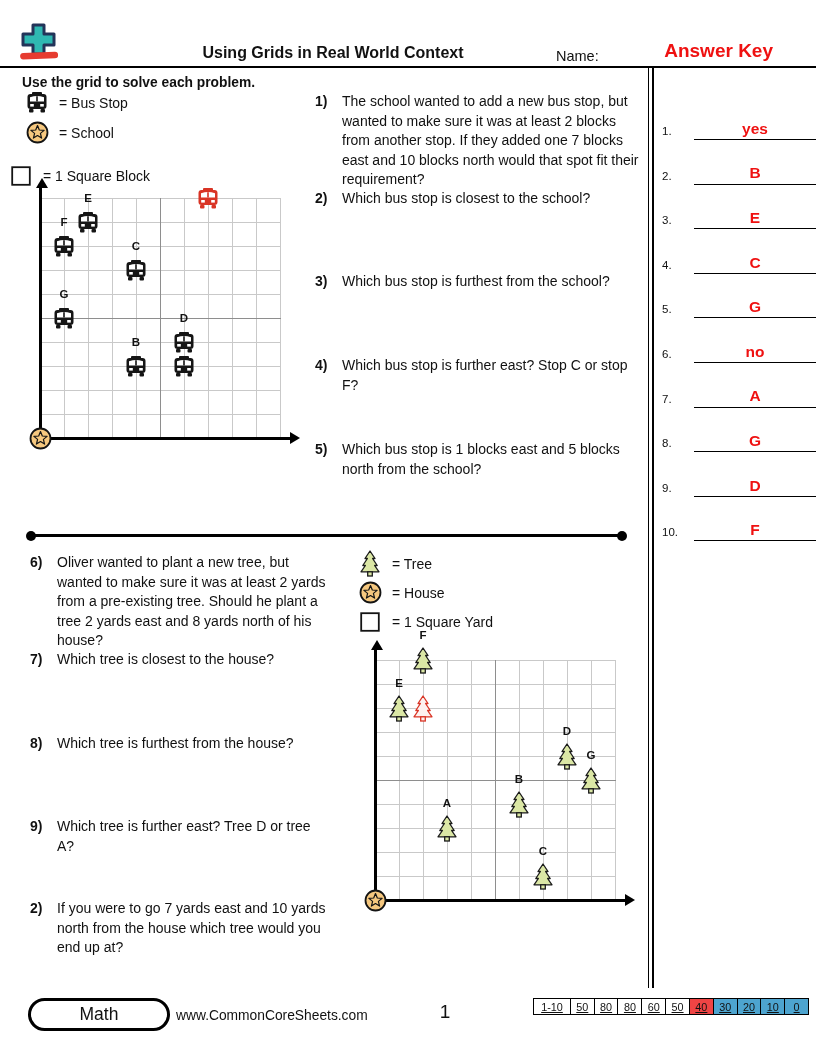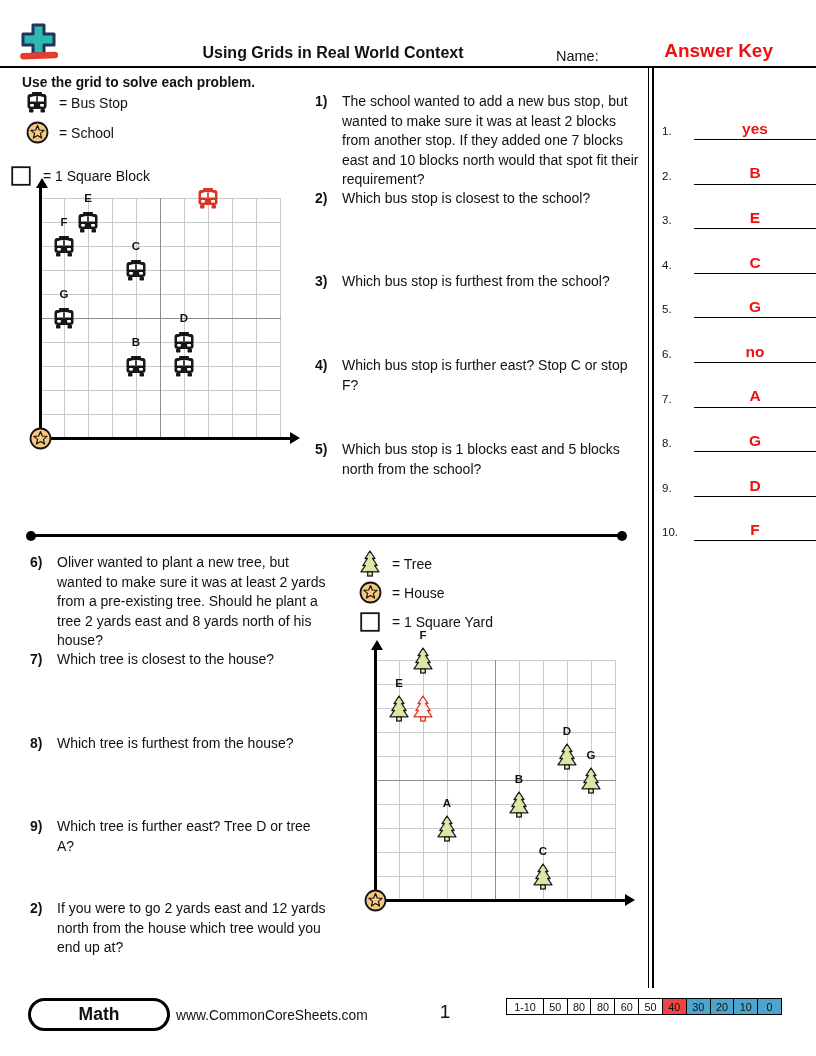--- a/index.html
+++ b/index.html
@@ -47,24 +47,24 @@
   .ans-row{position:absolute;left:656px;width:160px;height:26px;}
   .ans-num{position:absolute;left:6px;bottom:3px;font-size:11.5px;}
   .ans-blank{position:absolute;left:38px;right:0;bottom:0;border-bottom:1.7px solid #000;text-align:center;}
   .ans-val{color:var(--red);font-weight:bold;font-size:15.5px;line-height:1.3;}
   
   .divider{position:absolute;left:30px;top:534px;width:591px;height:3.2px;background:#000;}
   .ddot{position:absolute;top:530.5px;width:10px;height:10px;border-radius:50%;background:#000;}
   
   .math-pill{position:absolute;left:28px;top:998px;width:136px;height:27px;border:3.2px solid #000;
              border-radius:17px;display:flex;align-items:center;justify-content:center;
-             font-size:17.5px;font-weight:bold;background:#fff;}
+             font-size:17.5px;font-weight:normal;background:#fff;}
   .footer-url{position:absolute;left:176px;top:1008px;font-size:13.8px;}
   .page-num{position:absolute;left:425px;top:1001px;width:40px;text-align:center;font-size:19px;}
-  .score{position:absolute;left:506px;top:998px;display:flex;}
+  .score{position:absolute;left:533px;top:998px;display:flex;text-decoration:underline;}
   .sc{box-sizing:border-box;height:17px;width:25px;border:1.2px solid #000;margin-left:-1.2px;
       display:flex;align-items:center;justify-content:center;font-size:10.8px;background:#fff;}
   .sc.first{margin-left:0;width:38px;}
 </style>
 </head>
 <body>
 
 <div class="page" id="page" style="--red: #ef1111;">
 
   <span class="logo"><svg width="46" height="40" viewBox="0 0 46 40">
@@ -346,21 +346,21 @@
     <div class="q" style="left: 30px; top: 734px; width: 300px;">
       <span class="qnum">8)</span>
       <div class="qtext">Which tree is furthest from the house?</div>
     </div>
     <div class="q" style="left: 30px; top: 817px; width: 300px;">
       <span class="qnum">9)</span>
       <div class="qtext">Which tree is further east? Tree D or tree A?</div>
     </div>
     <div class="q" style="left: 30px; top: 899px; width: 300px;">
       <span class="qnum">2)</span>
-      <div class="qtext">If you were to go 2 yards east and 12 yards north from the house which tree would you end up at?</div>
+      <div class="qtext">If you were to go 7 yards east and 10 yards north from the house which tree would you end up at?</div>
     </div>
     <div class="ans-row" style="top: 114px;">
       <span class="ans-num">1.</span>
       <span class="ans-blank"><span class="ans-val">yes</span></span>
     </div>
     <div class="ans-row" style="top: 158.6px;">
       <span class="ans-num">2.</span>
       <span class="ans-blank"><span class="ans-val">B</span></span>
     </div>
     <div class="ans-row" style="top: 203.2px;">

